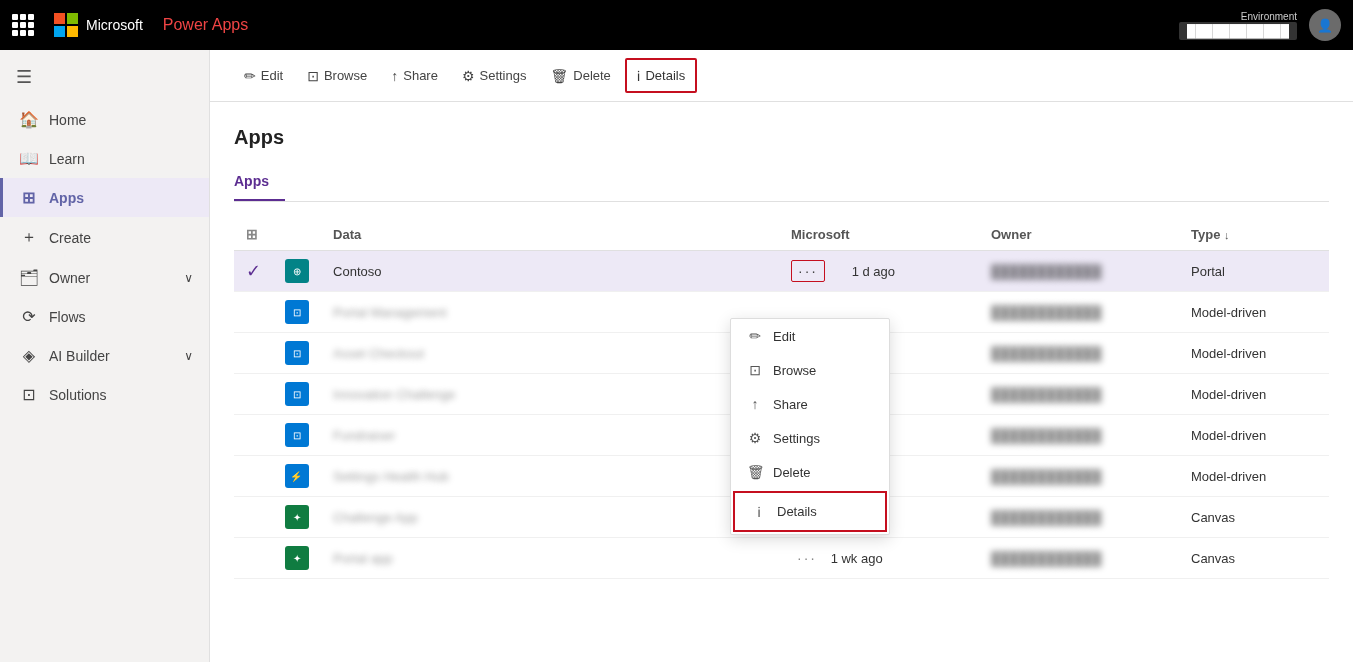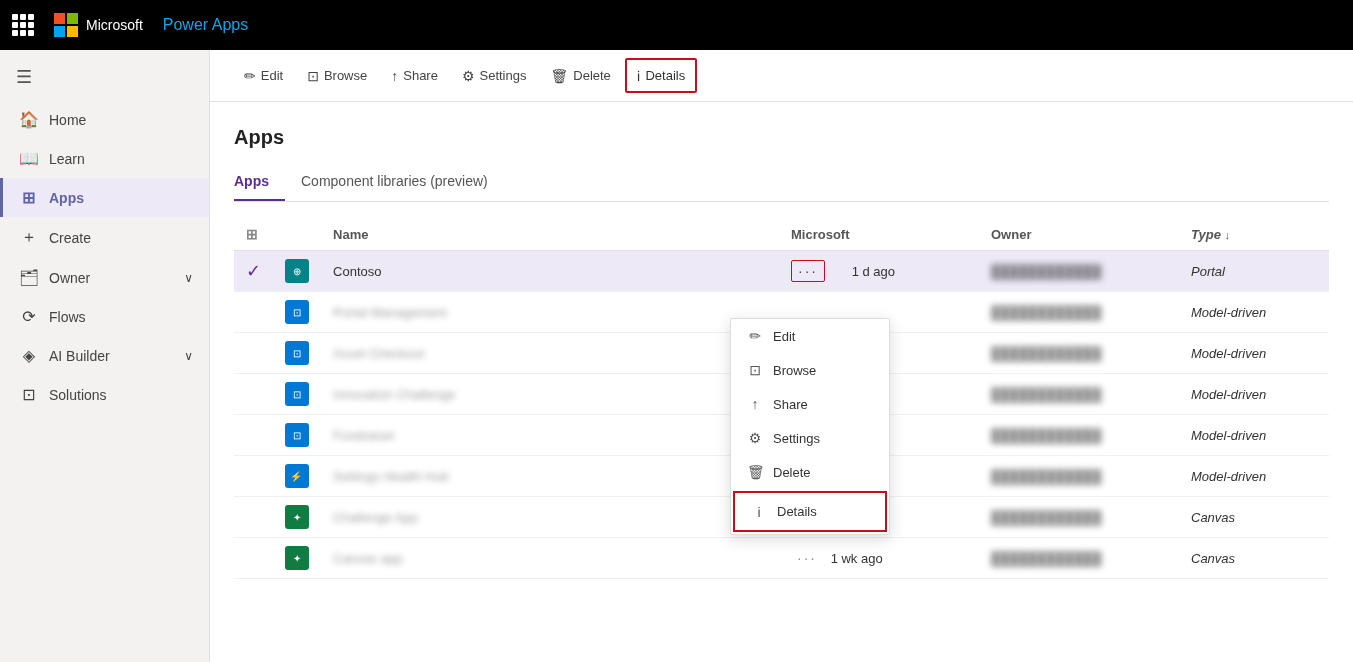--- a/index.html
+++ b/index.html
@@ -39,21 +39,21 @@
     .ms-logo {
       width: 24px; height: 24px;
       display: grid;
       grid-template-columns: 1fr 1fr;
       gap: 2px;
     }
     .ms-logo div:nth-child(1) { background: #f25022; }
     .ms-logo div:nth-child(2) { background: #7fba00; }
     .ms-logo div:nth-child(3) { background: #00a4ef; }
     .ms-logo div:nth-child(4) { background: #ffb900; }
-    .top-nav-brand { color: #0ea5e9; font-size: 16px; font-weight: 400; margin-left: 8px; }
+    .top-nav-brand { color: #ef4444; font-size: 16px; font-weight: 400; margin-left: 8px; }
     .top-nav-right { margin-left: auto; display: flex; align-items: center; gap: 12px; }
     .top-nav-env { display: flex; flex-direction: column; align-items: flex-end; }
     .env-label { font-size: 10px; color: #ccc; }
     .env-name { font-size: 12px; color: white; background: #333; padding: 2px 8px; border-radius: 2px; }
     .user-avatar {
       width: 32px; height: 32px;
       border-radius: 50%;
       background: #6b6b6b;
       display: flex; align-items: center; justify-content: center;
       color: white; font-size: 13px;
@@ -191,21 +191,21 @@
       font-size: 13px;
       color: #333;
     }
     .apps-table tr.selected td { background: #ede9f6; }
 
     .col-check { width: 36px; }
     .col-icon { width: 36px; }
     .col-name { min-width: 200px; }
     .col-modified { width: 200px; }
     .col-owner { width: 200px; }
-    .col-type { width: 150px; font-style: italic; }
+    .col-type { width: 150px; }
 
     .check-icon { color: #5c2d91; font-size: 18px; }
     .app-icon-model {
       width: 24px; height: 24px;
       background: #0078d4;
       border-radius: 3px;
       display: flex; align-items: center; justify-content: center;
       color: white; font-size: 10px;
     }
     .app-icon-portal {
@@ -304,20 +304,27 @@
   <div class="top-nav-logo">
     <div class="ms-logo">
       <div></div>
         <div></div>
         <div></div>
         <div></div>
     </div>
     <span>Microsoft</span>
   </div>
   <span class="top-nav-brand">Power Apps</span>
+  <div class="top-nav-right">
+    <div class="top-nav-env">
+      <span class="env-label">Environment</span>
+      <span class="env-name">████████████</span>
+    </div>
+    <div class="user-avatar">👤</div>
+  </div>
 </nav>
 
 <div class="main-layout">
 
   <aside class="sidebar">
     <div class="sidebar-toggle">☰</div>
 
     <div class="sidebar-item">
       <span class="item-icon">🏠</span>
       <span>Home</span>
@@ -383,34 +390,31 @@
       </button>
     </div>
 
     <div class="page-content">
       <h1 class="page-title">Apps</h1>
 
       <div class="tabs">
         <div class="tab active">
           <span>Apps</span>
         </div>
-        <div class="tab">
-          <span>Component libraries (preview)</span>
-        </div>
       </div>
 
       <table class="apps-table">
         <thead>
           <tr>
             <th class="col-check">
               <span style="color:#888; font-size:14px;">⊞</span>
             </th>
             <th class="col-icon"></th>
             <th class="col-name">
-              <span>Name</span>
+              <span>Data</span>
             </th>
             <th class="col-modified">
               <span>Microsoft</span>
             </th>
             <th class="col-owner">
               <span>Owner</span>
             </th>
             <th class="col-type">
               <span>Type</span>
               <span class="sort-icon"> ↓</span>
@@ -561,21 +565,21 @@
           </tr>
 
           <tr>
             <td class="col-check"></td>
             <td class="col-icon">
               <div class="app-icon-canvas">
                 <span>✦</span>
               </div>
             </td>
             <td class="col-name">
-              <span class="blurred-text">Canvas app</span>
+              <span class="blurred-text">Portal app</span>
             </td>
             <td class="col-modified">
               <button class="more-btn-plain">···</button>
               <span style="margin-left:4px;">1 wk ago</span>
             </td>
             <td class="col-owner">
               <span class="blurred-text">████████████</span>
             </td>
             <td class="col-type">
               <span>Canvas</span>

